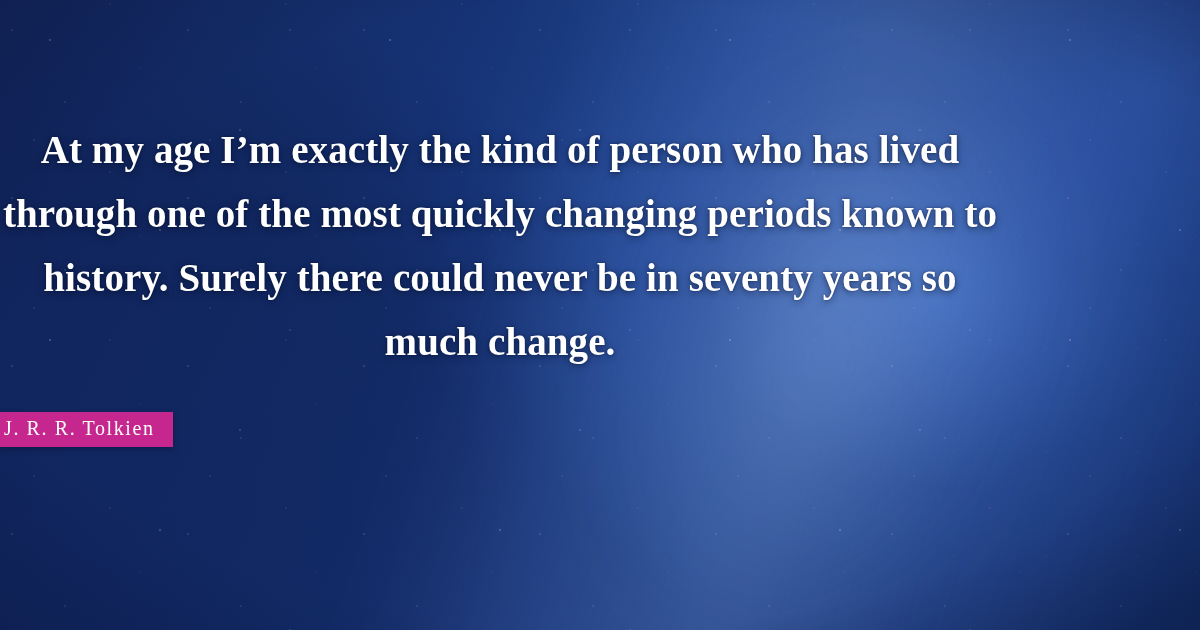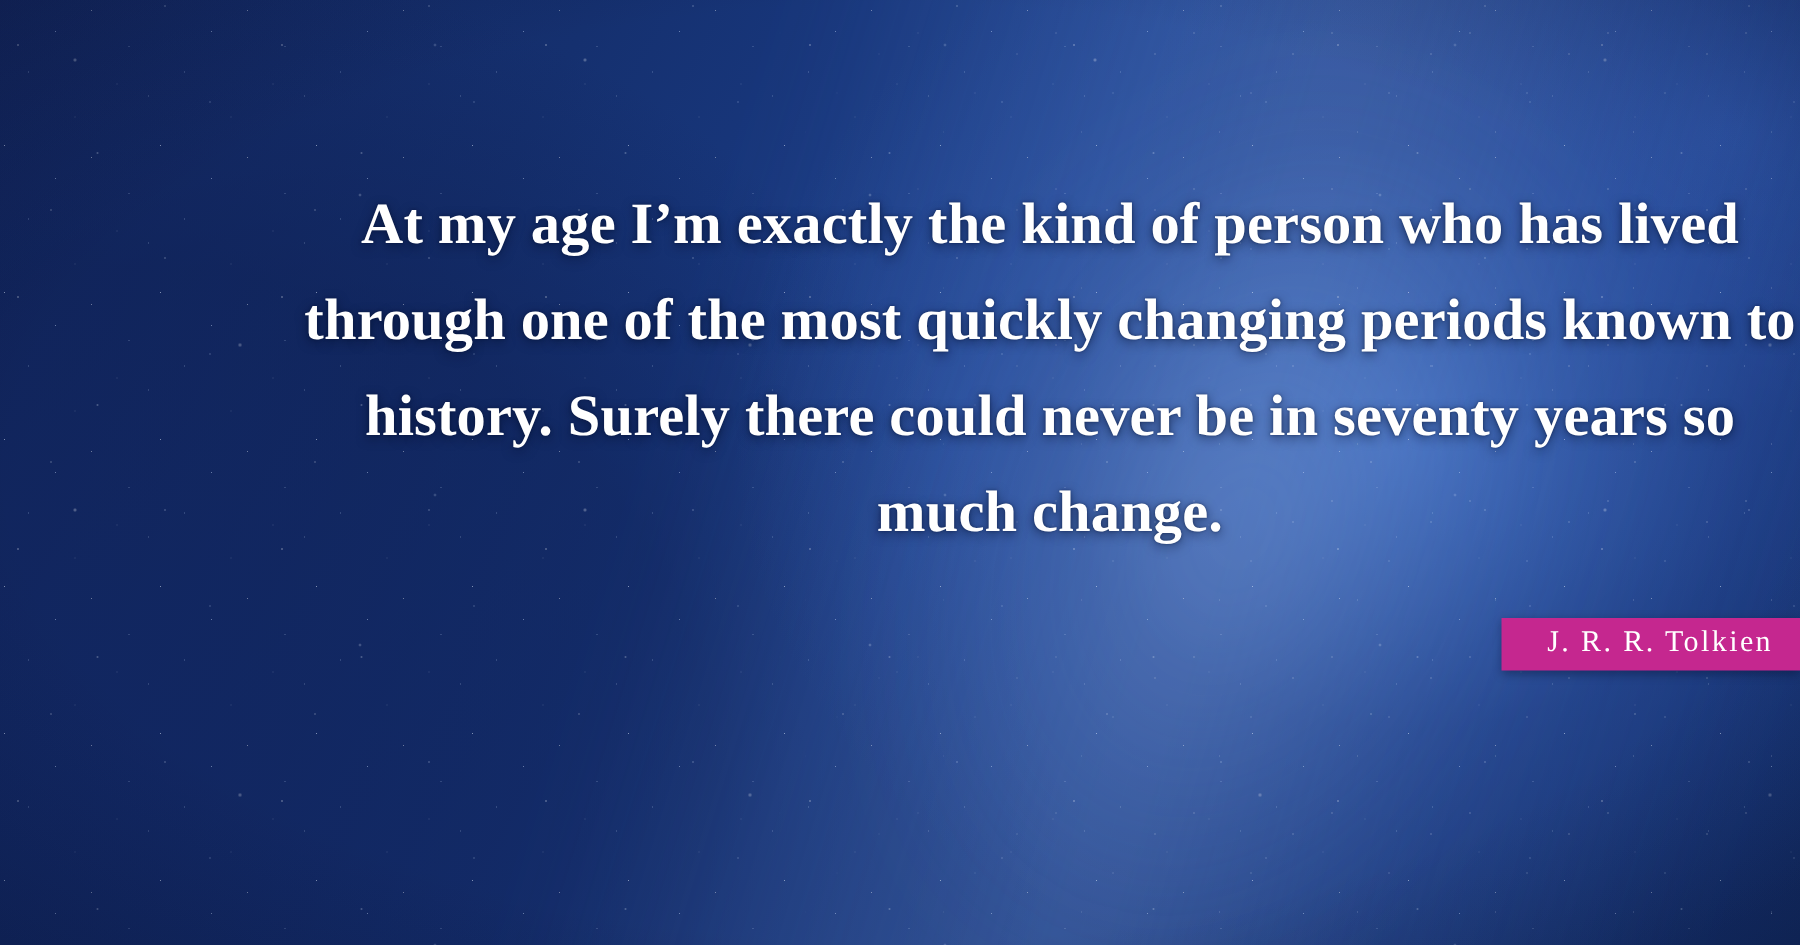--- a/index.html
+++ b/index.html
@@ -106,21 +106,21 @@
     background:radial-gradient(ellipse 95% 95% at 50% 50%, rgba(0,0,0,0) 52%, rgba(4,10,34,0.46) 100%);
   }
 
   
   .content {
     position:relative;
     z-index:5;
     width:100%; height:100%;
     display:flex;
     flex-direction:column;
-    align-items:flex-end;
+    align-items:flex-start;
     border-radius:15px;
   }
 
   .quote-block {
     width:1000px;
     margin-top:118px;
     text-align:center;
   }
 
   .quote-text {
@@ -139,21 +139,21 @@
     justify-content:center;
   }
 
   .author-badge {
     display:inline-block;
     background:#c5278f;
     color:#ffffff;
     font-size:20px;
     font-weight:normal;
     letter-spacing:1.6px;
-    padding:5px 18px 7px 30px;
+    padding:5px 18px 7px 4px;
     line-height:1.15;
     font-family:"Liberation Serif", "DejaVu Serif", serif;
     box-shadow:0 2px 6px rgba(4,12,40,0.40);
   }
 
   .logo-wrap {
     margin-top:63px;
     display:flex;
     align-items:center;
     justify-content:center;

